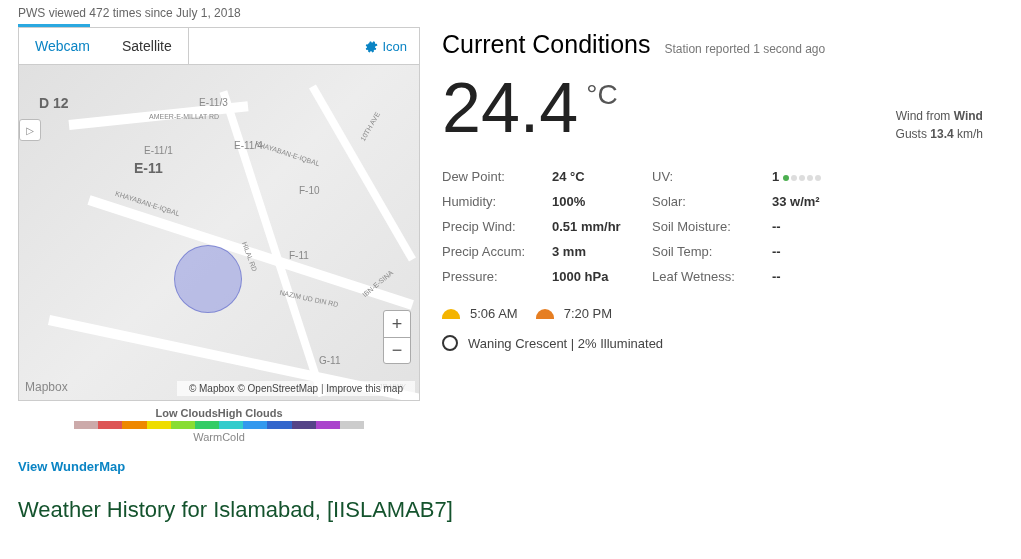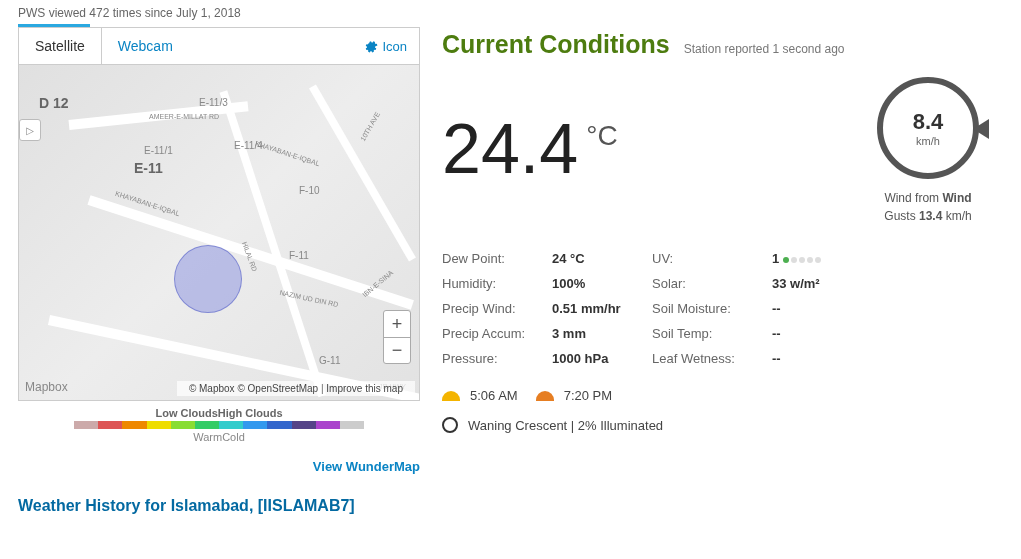--- a/index.html
+++ b/index.html
@@ -26,26 +26,26 @@
 .zbtn{width:26px;height:26px;display:flex;align-items:center;justify-content:center;font-size:18px;color:#555;cursor:pointer}
 .zbtn+.zbtn{border-top:1px solid #aaa}
 .mapbox{position:absolute;left:6px;bottom:6px;font-size:12px;color:#888}
 .attrib{position:absolute;right:4px;bottom:4px;font-size:10px;color:#666;background:rgba(255,255,255,.7);padding:2px 12px}
 .attrib a{color:#444;text-decoration:none}
 .legend{margin:6px auto 0;width:290px}
 .legend-row{display:flex;justify-content:center;font-size:11px;color:#666;font-weight:bold}
 .legend-row.sub{font-weight:normal;color:#888;margin-top:2px}
 .spectrum{height:8px;margin-top:2px;display:flex}
 .spectrum span{flex:1}
-.wunder{text-align:right;margin-top:14px}
+.wunder{text-align:left;margin-top:14px}
 .wunder a{color:#0a84c4;font-weight:bold;font-size:13px;text-decoration:none}
 .cc-head{display:flex;align-items:baseline;gap:14px;margin-bottom:14px}
-.cc-title{font-size:25px;color:#4d7c0f;font-weight:bold}
+.cc-title{font-size:25px;color:#000000;font-weight:normal}
 .cc-sub{font-size:12px;color:#777}
-.cc-top{display:flex;align-items:center;gap:50px;margin-bottom:26px}
+.cc-top{display:flex;align-items:flex-end;gap:50px;margin-bottom:26px}
 .temp-block{}
 .temp{font-size:70px;font-weight:300;color:#222;line-height:1;display:flex;align-items:flex-start}
 .temp-unit{font-size:28px;margin-left:8px;margin-top:8px;color:#555}
 .feels{font-size:14px;color:#555;margin-top:16px}
 .feels b{font-weight:bold}
 .wind-block{text-align:center;margin-left:auto;margin-right:20px}
 .compass{width:110px;height:110px;position:relative;margin:0 auto 6px}
 .ring{position:absolute;inset:4px;border:6px solid #555;border-radius:50%}
 .arrow{position:absolute;right:-6px;top:46px;width:0;height:0;border-top:10px solid transparent;border-bottom:10px solid transparent;border-right:16px solid #555;transform:rotate(0deg)}
 .wspeed{position:absolute;inset:0;display:flex;flex-direction:column;align-items:center;justify-content:center}
@@ -56,33 +56,33 @@
 .mlbl{color:#666}
 .mval{font-weight:bold;color:#333}
 .uv-dots{display:inline-flex;gap:2px;margin-left:4px}
 .dot{width:6px;height:6px;border-radius:50%;background:#ddd}
 .dot.on{background:#4caf50}
 .sun-row{display:flex;align-items:center;gap:10px;margin-top:22px;font-size:13px;color:#444}
 .sun-ic{width:18px;height:10px;border-radius:18px 18px 0 0;background:#f4b400}
 .sun-ic.set{background:#e67e22}
 .moon-row{display:flex;align-items:flex-end;gap:10px;margin-top:14px;font-size:13px;color:#444}
 .moon-ic{width:16px;height:16px;border-radius:50%;border:2px solid #333;position:relative;overflow:hidden}
-.history{font-size:16px;color:#0369a1;margin-top:22px;font-weight:bold}
+.history{font-size:22px;color:#14532d;margin-top:22px;font-weight:normal}
 </style>
 </head>
 <body>
 
 <div class="viewed">PWS viewed 472 times since July 1, 2018</div>
 
 <div class="main">
 <div class="left">
   <div class="accent"></div>
   <div class="tabs">
+    <div class="tab webcam">Webcam</div>
     <div class="tab active">Satellite</div>
-    <div class="tab webcam">Webcam</div>
     <div class="tab-icon">
       <svg class="gear" viewBox="0 0 24 24" fill="#0a84c4">
             <path d="M12 8a4 4 0 100 8 4 4 0 000-8zm9 4l2-1-1-3-2 .5a8 8 0 00-1.5-1.5l.5-2-3-1-1 2h-2l-1-2-3 1 .5 2A8 8 0 006 9.5L4 9l-1 3 2 1v2l-2 1 1 3 2-.5a8 8 0 001.5 1.5l-.5 2 3 1 1-2h2l1 2 3-1-.5-2a8 8 0 001.5-1.5l2 .5 1-3-2-1v-2z"></path>
           </svg>
       <span>Icon</span>
     </div>
   </div>
   <div class="map">
     <div class="map-bg"></div>
     <div class="road" style="left:50px;top:55px;width:180px;height:10px;transform:rotate(-6deg)"></div>
@@ -152,28 +152,20 @@
     <span class="cc-sub">Station reported 1 second ago</span>
   </div>
   <div class="cc-top">
     <div class="temp-block">
       <div class="temp">
         <span>24.4</span>
         <span class="temp-unit">°C</span>
       </div>
     </div>
     <div class="wind-block">
-      <div class="compass">
-        <div class="ring"></div>
-        <div class="arrow"></div>
-        <div class="wspeed">
-          <span class="wval">8.4</span>
-          <span class="wunit">km/h</span>
-        </div>
-      </div>
       <div class="wind-txt"><span>Wind from </span><b>Wind</b></div>
       <div class="wind-txt"><span>Gusts </span><b>13.4</b><span> km/h</span></div>
     </div>
   </div>
   <div class="metrics">
     <div class="mlbl">Dew Point:</div>
         <div class="mval">24 °C</div>
     <div class="mlbl">UV:</div>
         <div class="mval"><span>1</span><span class="uv-dots">
             <span class="dot on"></span>

